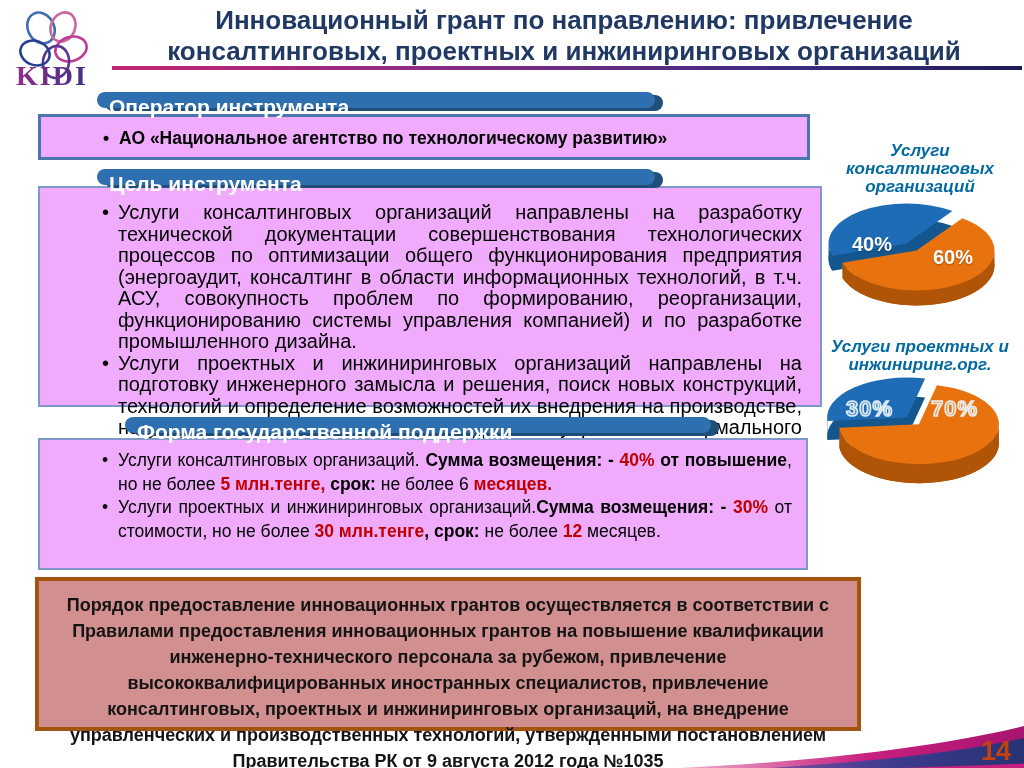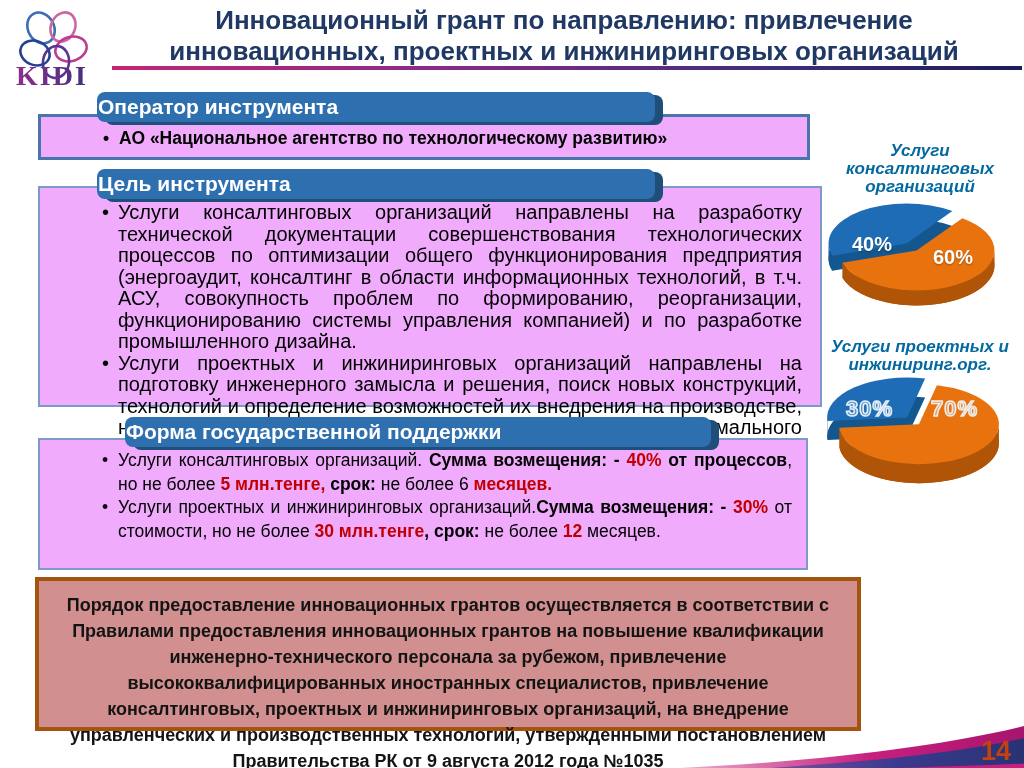--- a/index.html
+++ b/index.html
@@ -7,23 +7,23 @@
          font-family:"Liberation Sans",sans-serif;}
 
   
   .logo{position:absolute;left:4px;top:4px;}
   .title{position:absolute;left:118px;top:5px;width:892px;text-align:center;
          color:#1F3864;font-weight:bold;font-size:26px;line-height:31px;}
   .divider{position:absolute;left:112px;top:66px;width:910px;height:4px;
            background:linear-gradient(90deg,#C42573 0%,#8A2B86 35%,#3A2C7E 75%,#1E1B55 100%);}
 
   
-  .tab{position:absolute;left:97px;height:30px;background:#2E6FB0;border-radius:8px;
+  .tab{position:absolute;left:97px;height:16px;background:#2E6FB0;border-radius:8px;
        box-shadow:8px 3px 0 0 #1F4E79;color:#fff;font-weight:bold;font-size:21px;
-       line-height:30px;padding-left:1px;box-sizing:border-box;z-index:3;}
+       line-height:30px;padding-left:12px;box-sizing:border-box;z-index:3;}
   .tab1{top:92px;width:558px;}
   .tab2{top:169px;width:558px;}
   .tab3{top:417px;width:586px;margin-left:28px;}
 
   
   .panel{position:absolute;background:#f0abfc;box-sizing:border-box;z-index:1;}
   .panel1{left:38px;top:114px;width:772px;height:46px;border:3px solid #4A74AC;}
   .panel2{left:38px;top:186px;width:784px;height:221px;border:2px solid #7E99C9;}
   .panel3{left:38px;top:438px;width:770px;height:132px;border:2px solid #7E99C9;}
 
@@ -83,41 +83,41 @@
       <ellipse cx="59" cy="23" rx="12" ry="15" stroke="#C9679F" transform="rotate(24 59 23)"></ellipse>
       <ellipse cx="67" cy="45" rx="12" ry="16" stroke="#C03A92" transform="rotate(72 67 45)"></ellipse>
       <ellipse cx="52" cy="58" rx="13" ry="16" stroke="#5A3492" transform="rotate(8 52 58)"></ellipse>
       <ellipse cx="31" cy="49" rx="12" ry="15" stroke="#27408F" transform="rotate(-68 31 49)"></ellipse>
     </g>
     <text x="12" y="81" font-family="Liberation Serif, serif" font-weight="bold" font-size="28" letter-spacing="2" fill="url(#gKidi)">KIDI</text>
   </svg>
 
   <div class="title">
     <div>Инновационный грант по направлению: привлечение</div>
-    <div>инновационных, проектных и инжиниринговых организаций</div>
+    <div>консалтинговых, проектных и инжиниринговых организаций</div>
   </div>
   <div class="divider"></div>
 
   <div class="tab tab1">Оператор инструмента</div>
   <div class="panel panel1">
     <div class="bullet">АО «Национальное агентство по технологическому развитию»</div>
   </div>
 
   <div class="tab tab2">Цель инструмента</div>
   <div class="panel panel2">
     <div class="btext">
       <div class="bullet">Услуги консалтинговых организаций направлены на разработку технической документации совершенствования технологических процессов по оптимизации общего функционирования предприятия (энергоаудит, консалтинг в области информационных технологий, в т.ч. АСУ, совокупность проблем по формированию, реорганизации, функционированию системы управления компанией) и по разработке промышленного дизайна.</div>
       <div class="bullet">Услуги проектных и инжиниринговых организаций направлены на подготовку инженерного замысла и решения, поиск новых конструкций, технологий и определение возможностей их внедрения на производстве, на услуги по обеспечению, сопровождению и управлению нормального хода процесса производства и реализации продукции.</div>
     </div>
   </div>
 
   <div class="tab tab3">Форма государственной поддержки</div>
   <div class="panel panel3">
     <div class="btext">
-      <div class="bullet"><span>Услуги консалтинговых организаций. </span><span class="b">Сумма возмещения: - </span><span class="r">40%</span><span class="b"> от процессов</span><span>, но не более </span><span class="r">5 млн.тенге,</span><span class="b"> срок:</span><span> не более 6 </span><span class="r">месяцев.</span></div>
+      <div class="bullet"><span>Услуги консалтинговых организаций. </span><span class="b">Сумма возмещения: - </span><span class="r">40%</span><span class="b"> от повышение</span><span>, но не более </span><span class="r">5 млн.тенге,</span><span class="b"> срок:</span><span> не более 6 </span><span class="r">месяцев.</span></div>
       <div class="bullet"><span>Услуги проектных и инжиниринговых организаций.</span><span class="b">Сумма возмещения: - </span><span class="r">30%</span><span> от стоимости, но не более </span><span class="r">30 млн.тенге</span><span class="b">, срок:</span><span> не более </span><span class="r">12</span><span> месяцев.</span></div>
     </div>
   </div>
 
   <div class="chartbox chart1">
     <div class="chart-title">Услуги консалтинговых организаций</div>
     <svg class="pie" width="196" height="130" viewBox="0 0 196 130">
         <path d="M 84.5343622247828 63.43631439070543 L 10.351953953760827 75.79699416570332 A 78 40 0 0 1 130.38161190359568 31.07563461570752 Z" fill="#14568E"></path>
         <path d="M 10.351953953760827 60.796994165703325 A 78 40 0 0 1 6.534362224782797 48.436314390705434 L 6.534362224782797 63.436314390705434 A 78 40 0 0 0 10.351953953760827 75.79699416570332 Z" fill="#14568E"></path>
         <path d="M 94.52671151375483 70.48928305961522 L 140.37396119256772 38.12860328461731 A 78 40 0 1 1 20.344303242732863 82.84996283461314 Z" fill="#B05508"></path>

